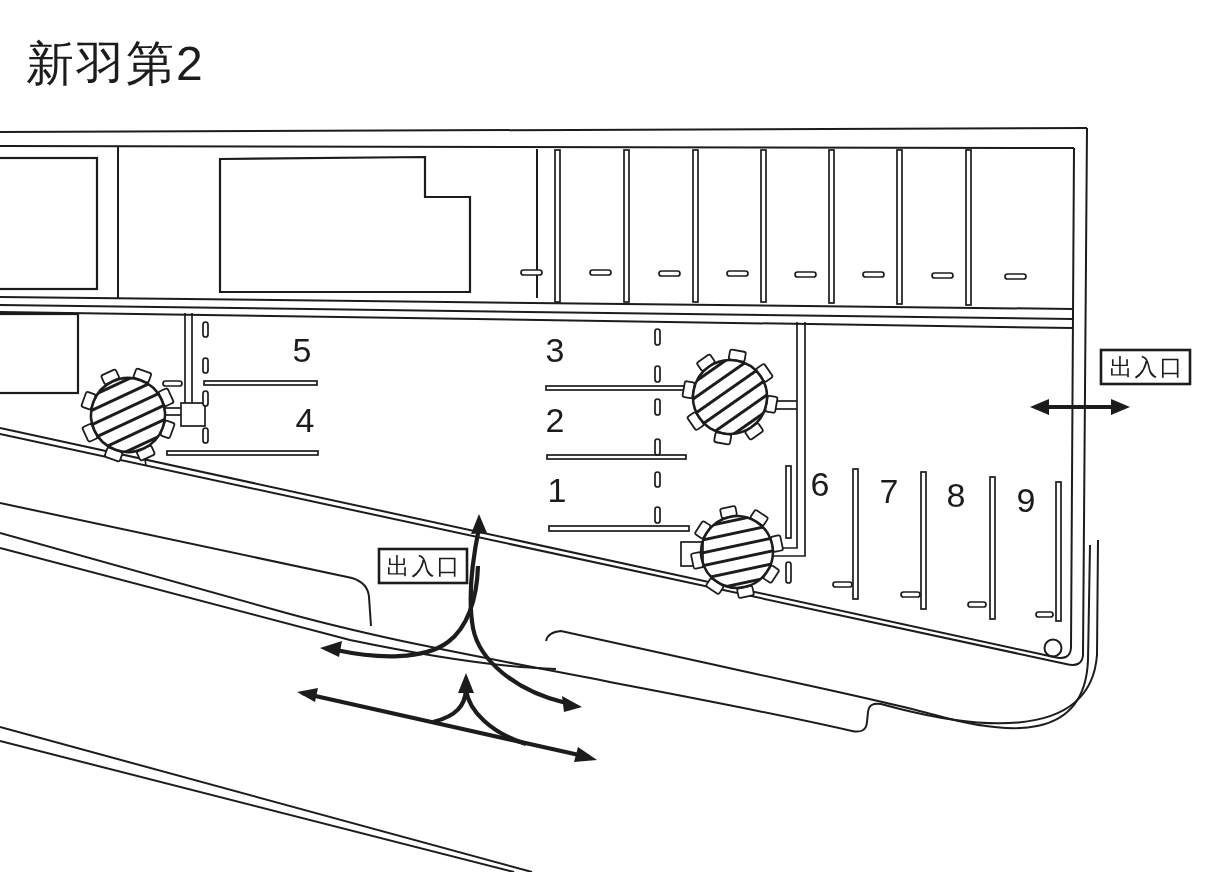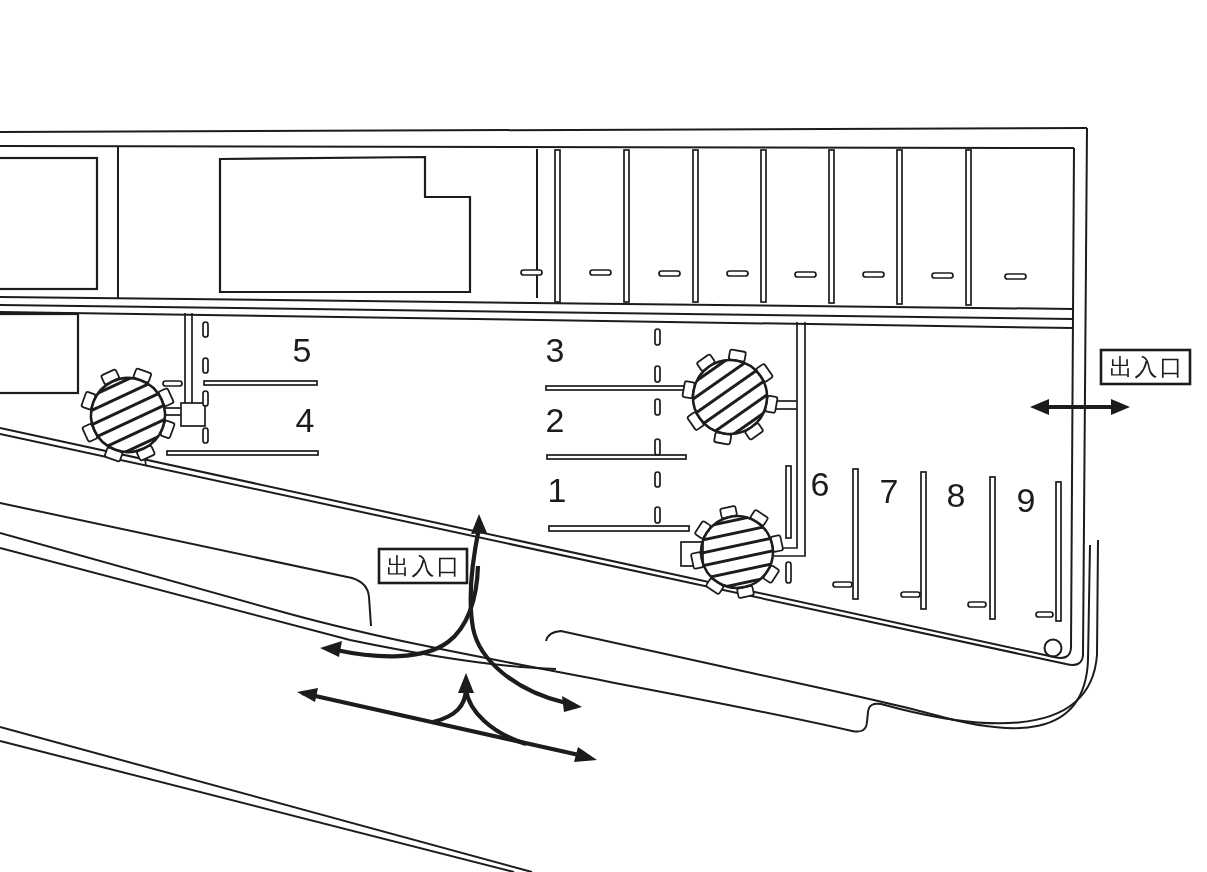--- a/index.html
+++ b/index.html
@@ -22,20 +22,21 @@
   .jp{font-family:"Liberation Sans",sans-serif;font-size:23px;fill:#1c1c1c;text-anchor:middle;letter-spacing:2px;}
   .lblbox{stroke:#1c1c1c;stroke-width:2.6;fill:#ffffff;}
   .tooth{stroke:#1c1c1c;stroke-width:1.8;fill:#ffffff;}
   .treecircle{stroke:#1c1c1c;stroke-width:2.6;}
 </style>
 </head>
 <body>
 
 <div class="stage">
 
+  <div class="page-title">新羽第2</div>
 
   <svg class="drawing" viewBox="0 0 1207 872">
     <defs>
       <pattern id="hatch" patternUnits="userSpaceOnUse" width="13" height="13" patternTransform="rotate(-45)">
         <line x1="0" y1="6.5" x2="13" y2="6.5" stroke="#1c1c1c" stroke-width="3"></line>
       </pattern>
       <g id="treeShape">
         <g transform="rotate(0)">
             <rect class="tooth" x="-8" y="-47" width="16" height="10" rx="2"></rect>
           </g>

